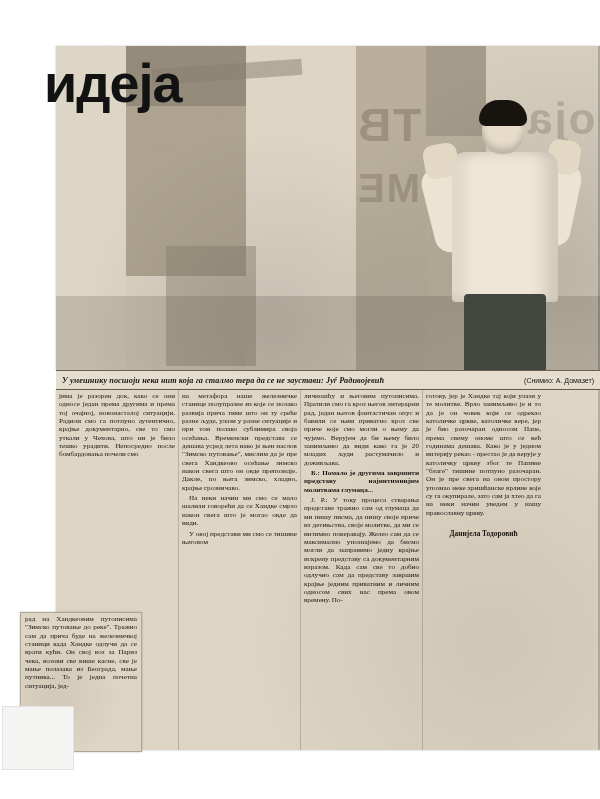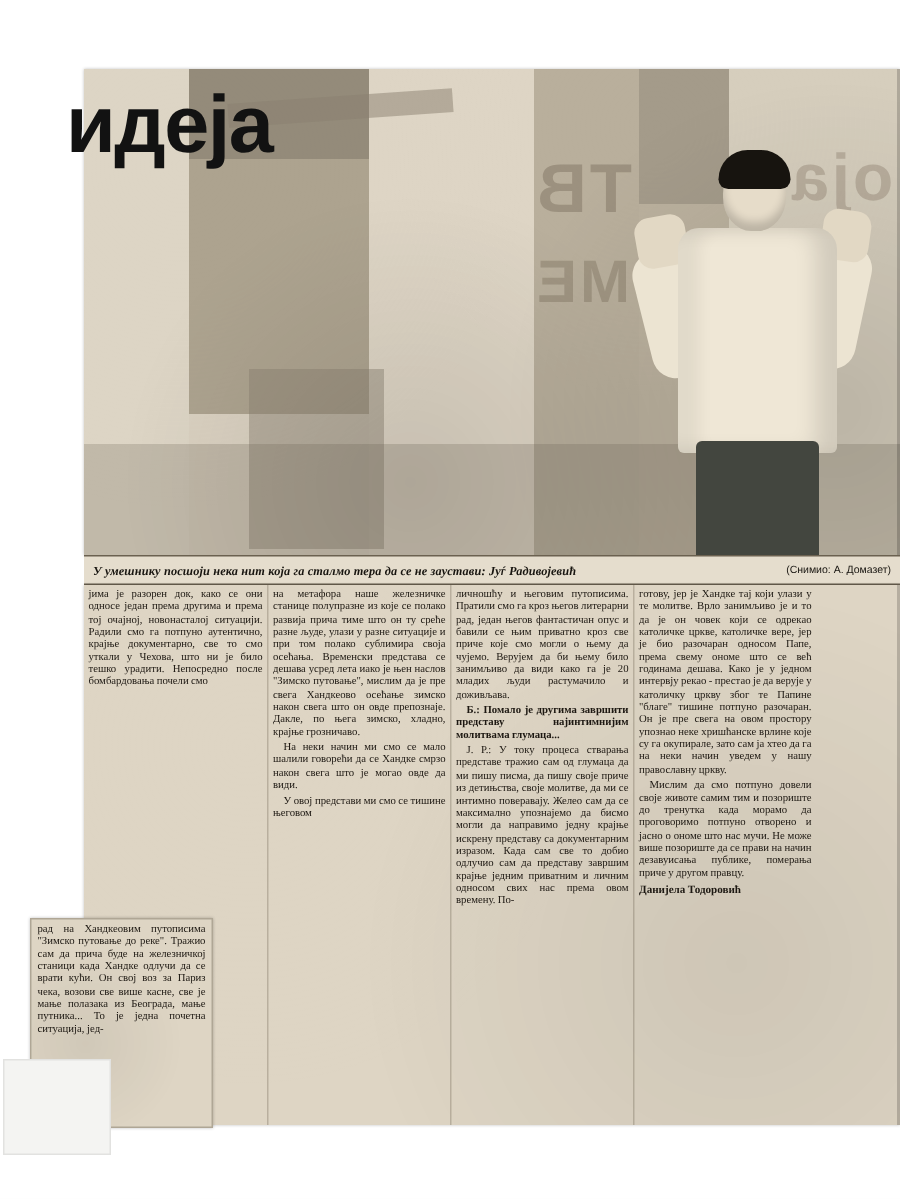--- a/index.html
+++ b/index.html
@@ -149,21 +149,21 @@
     font-size:7.15px;line-height:8.35px;
     color:#1d1812;
     text-align:justify;
     hyphens:auto;
     -webkit-hyphens:auto;
     word-spacing:-.2px;
   }
   .col p.indent{text-indent:7px;}
   .col p.q{font-weight:bold;text-indent:7px;}
   .col p.byline{
-    text-align:left;font-weight:bold;font-size:7.4px;margin-top:3px;
+    text-align:center;font-weight:bold;font-size:7.4px;margin-top:13px;
   }
 
   
   #side-clip{
     position:absolute;left:20px;top:612px;width:120px;height:138px;
     background:#ded5c4;border:1px solid rgba(90,80,62,.35);
     overflow:hidden;
   }
   #side-clip .inner{padding:2px 4px;box-sizing:border-box;}
   #side-clip p{
@@ -246,21 +246,20 @@
     </div>
 
     <div class="col">
       <p>личношћу и његовим путописима. Пратили смо га кроз његов литерарни рад, један његов фантастичан опус и бавили се њим приватно кроз све приче које смо могли о њему да чујемо. Верујем да би њему било занимљиво да види како га је 20 младих људи растумачило и доживљава.</p>
       <p class="q">Б.: Помало је другима завршити представу најинтимнијим молитвама глумаца...</p>
       <p class="indent">Ј. Р.: У току процеса стварања представе тражио сам од глумаца да ми пишу писма, да пишу своје приче из детињства, своје молитве, да ми се интимно поверавају. Желео сам да се максимално упознајемо да бисмо могли да направимо једну крајње искрену представу са документарним изразом. Када сам све то добио одлучио сам да представу завршим крајње једним приватним и личним односом свих нас према овом времену. По-</p>
     </div>
 
     <div class="col">
       <p>готову, јер је Хандке тај који улази у те молитве. Врло занимљиво је и то да је он човек који се одрекао католичке цркве, католичке вере, јер је био разочаран односом Папе, према свему ономе што се већ годинама дешава. Како је у једном интервју рекао - престао је да верује у католичку цркву због те Папине "благе" тишине потпуно разочаран. Он је пре свега на овом простору упознао неке хришћанске врлине које су га окупирале, зато сам ја хтео да га на неки начин уведем у нашу православну цркву.</p>
-      <p class="indent">Мислим да смо потпуно довели своје животе самим тим и позориште до тренутка када морамо да проговоримо потпуно отворено и јасно о ономе што нас мучи. Не може више позориште да се прави на начин дезавуисања публике, померања приче у другом правцу.</p>
       <p class="byline">Данијела Тодоровић</p>
     </div>
 
     <div class="edge-r"></div>
   </div>
 
   <div id="side-clip" class="clipping">
     <div class="inner">
       <p>рад на Хандкеовим путописима "Зимско путовање до реке". Тражио сам да прича буде на железничкој станици када Хандке одлучи да се врати кући. Он свој воз за Париз чека, возови све више касне, све је мање полазака из Београда, мање путника... То је једна почетна ситуација, јед-</p>
     </div>

